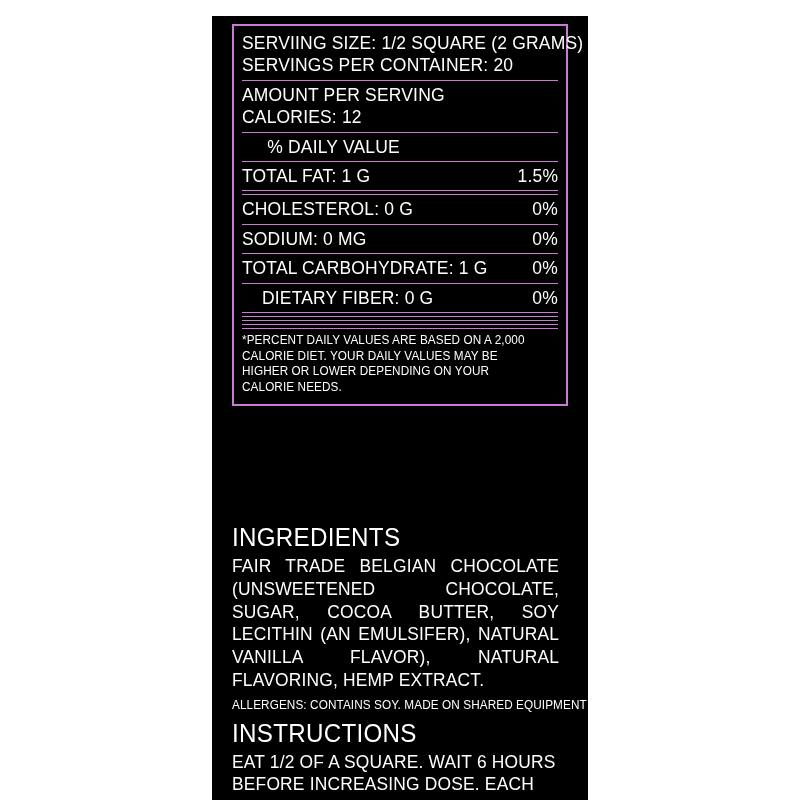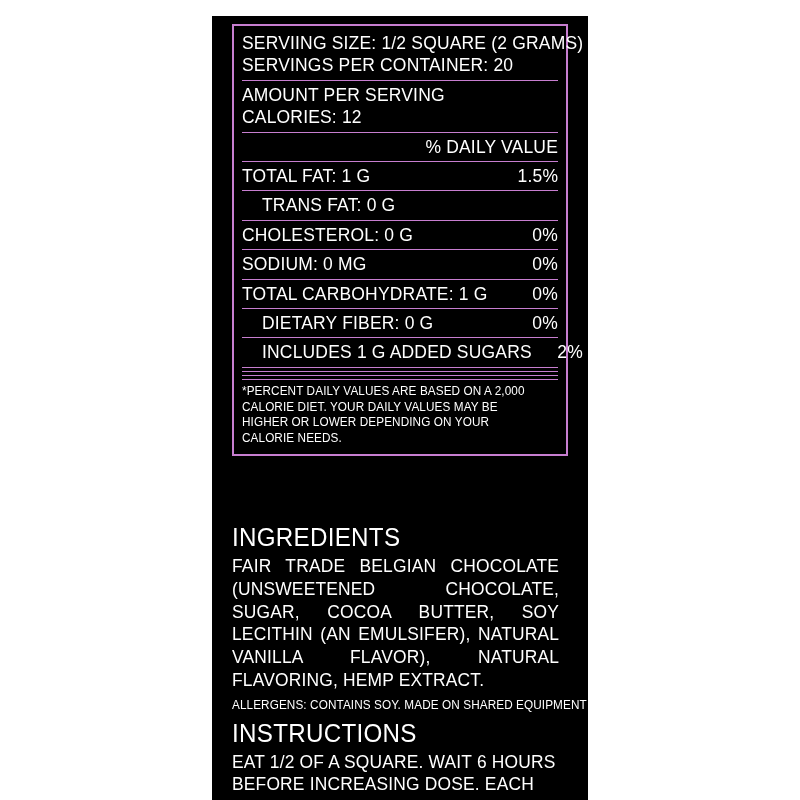--- a/index.html
+++ b/index.html
@@ -51,21 +51,20 @@
   .row .nf-line.val {
     transform: scaleX(0.92);
     transform-origin: right center;
   }
   .rule {
     border-top: 1px solid #c77ed0;
     margin: 3px 0 3px 0;
   }
   .indent1 { padding-left: 20px; }
   .dv-header {
-    text-align: right;
   }
   .dv-header .nf-line {
     transform: scaleX(0.92);
     transform-origin: right center;
   }
   .footnote {
     font-family: "Liberation Sans Narrow", "Liberation Sans", sans-serif;
     font-size: 12.5px;
     line-height: 1.25;
     letter-spacing: 0.1px;
@@ -133,24 +132,20 @@
 
     <div class="rule"></div>
 
     <div class="row">
       <div class="nf-line">TOTAL FAT: 1 G</div>
       <div class="nf-line val">1.5%</div>
     </div>
 
     <div class="rule"></div>
 
-    <div class="row indent1">
-      <div class="nf-line">TRANS FAT: 0 G</div>
-      <div class="nf-line val"></div>
-    </div>
 
     <div class="rule"></div>
 
     <div class="row">
       <div class="nf-line">CHOLESTEROL: 0 G</div>
       <div class="nf-line val">0%</div>
     </div>
 
     <div class="rule"></div>
 
@@ -168,24 +163,20 @@
 
     <div class="rule"></div>
 
     <div class="row indent1">
       <div class="nf-line">DIETARY FIBER: 0 G</div>
       <div class="nf-line val">0%</div>
     </div>
 
     <div class="rule"></div>
 
-    <div class="row indent1">
-      <div class="nf-line">INCLUDES 1 G ADDED SUGARS</div>
-      <div class="nf-line val">2%</div>
-    </div>
 
     <div class="rule"></div>
 
 
     <div class="rule"></div>
 
 
     <div class="rule"></div>
 
 

